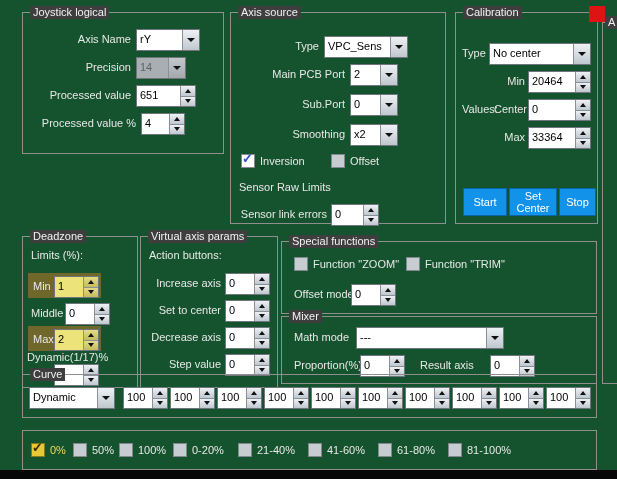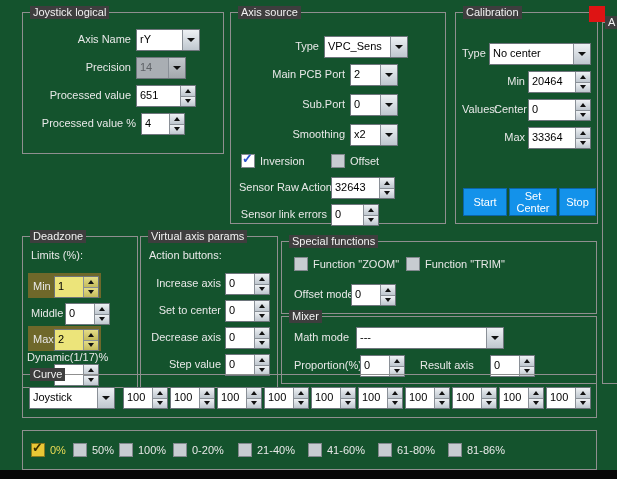--- a/index.html
+++ b/index.html
@@ -115,32 +115,21 @@
         </div>
       </div>
     <div class="cbrow" style="left:10px;top:141px">
       <span class="cb checked"></span>
       <span class="cb-lbl">Inversion</span>
     </div>
     <div class="cbrow" style="left:100px;top:141px">
       <span class="cb"></span>
       <span class="cb-lbl">Offset</span>
     </div>
-    <div class="lbl r" style="left:8px;top:168px;width:88px">Sensor Raw Action</div>
-    <div class="spin" style="left:100px;top:164px;width:62px">
-        <div class="val">32643</div>
-        <div class="spin-btns">
-          <div class="sb">
-            <i class="arr-u-s"></i>
-          </div>
-          <div class="sb">
-            <i class="arr-d-s"></i>
-          </div>
-        </div>
-      </div>
+    <div class="lbl r" style="left:8px;top:168px;width:88px">Sensor Raw Limits</div>
     <div class="lbl r" style="left:8px;top:195px;width:88px">Sensor link errors</div>
     <div class="spin" style="left:100px;top:191px;width:46px">
         <div class="val">0</div>
         <div class="spin-btns">
           <div class="sb">
             <i class="arr-u-s"></i>
           </div>
           <div class="sb">
             <i class="arr-d-s"></i>
           </div>
@@ -362,21 +351,21 @@
           <div class="sb">
             <i class="arr-d-s"></i>
           </div>
         </div>
       </div>
   </div>
 
   <div class="group" style="left:22px;top:374px;width:573px;height:42px">
     <div class="gt">Curve</div>
     <div class="combo" style="left:6px;top:12px;width:84px">
-        <div class="val">Joystick</div>
+        <div class="val">Dynamic</div>
         <div class="combo-btn">
           <i class="arr-d"></i>
         </div>
       </div>
     <div class="spin" style="left:100px;top:12px;width:43px">
         <div class="val">100</div>
         <div class="spin-btns">
           <div class="sb">
             <i class="arr-u-s"></i>
           </div>
@@ -510,21 +499,21 @@
     <div class="cbrow" style="left:285px;top:12px">
       <span class="cb"></span>
       <span class="cb-lbl">41-60%</span>
     </div>
     <div class="cbrow" style="left:355px;top:12px">
       <span class="cb"></span>
       <span class="cb-lbl">61-80%</span>
     </div>
     <div class="cbrow" style="left:425px;top:12px">
       <span class="cb"></span>
-      <span class="cb-lbl">81-86%</span>
+      <span class="cb-lbl">81-100%</span>
     </div>
   </div>
 
   <div class="group" style="left:602px;top:22px;width:24px;height:360px">
     <div class="gt" style="left:2px">A</div>
   </div>
   <div class="redsq"></div>
   <div class="blackbar"></div>
 
 </div>

